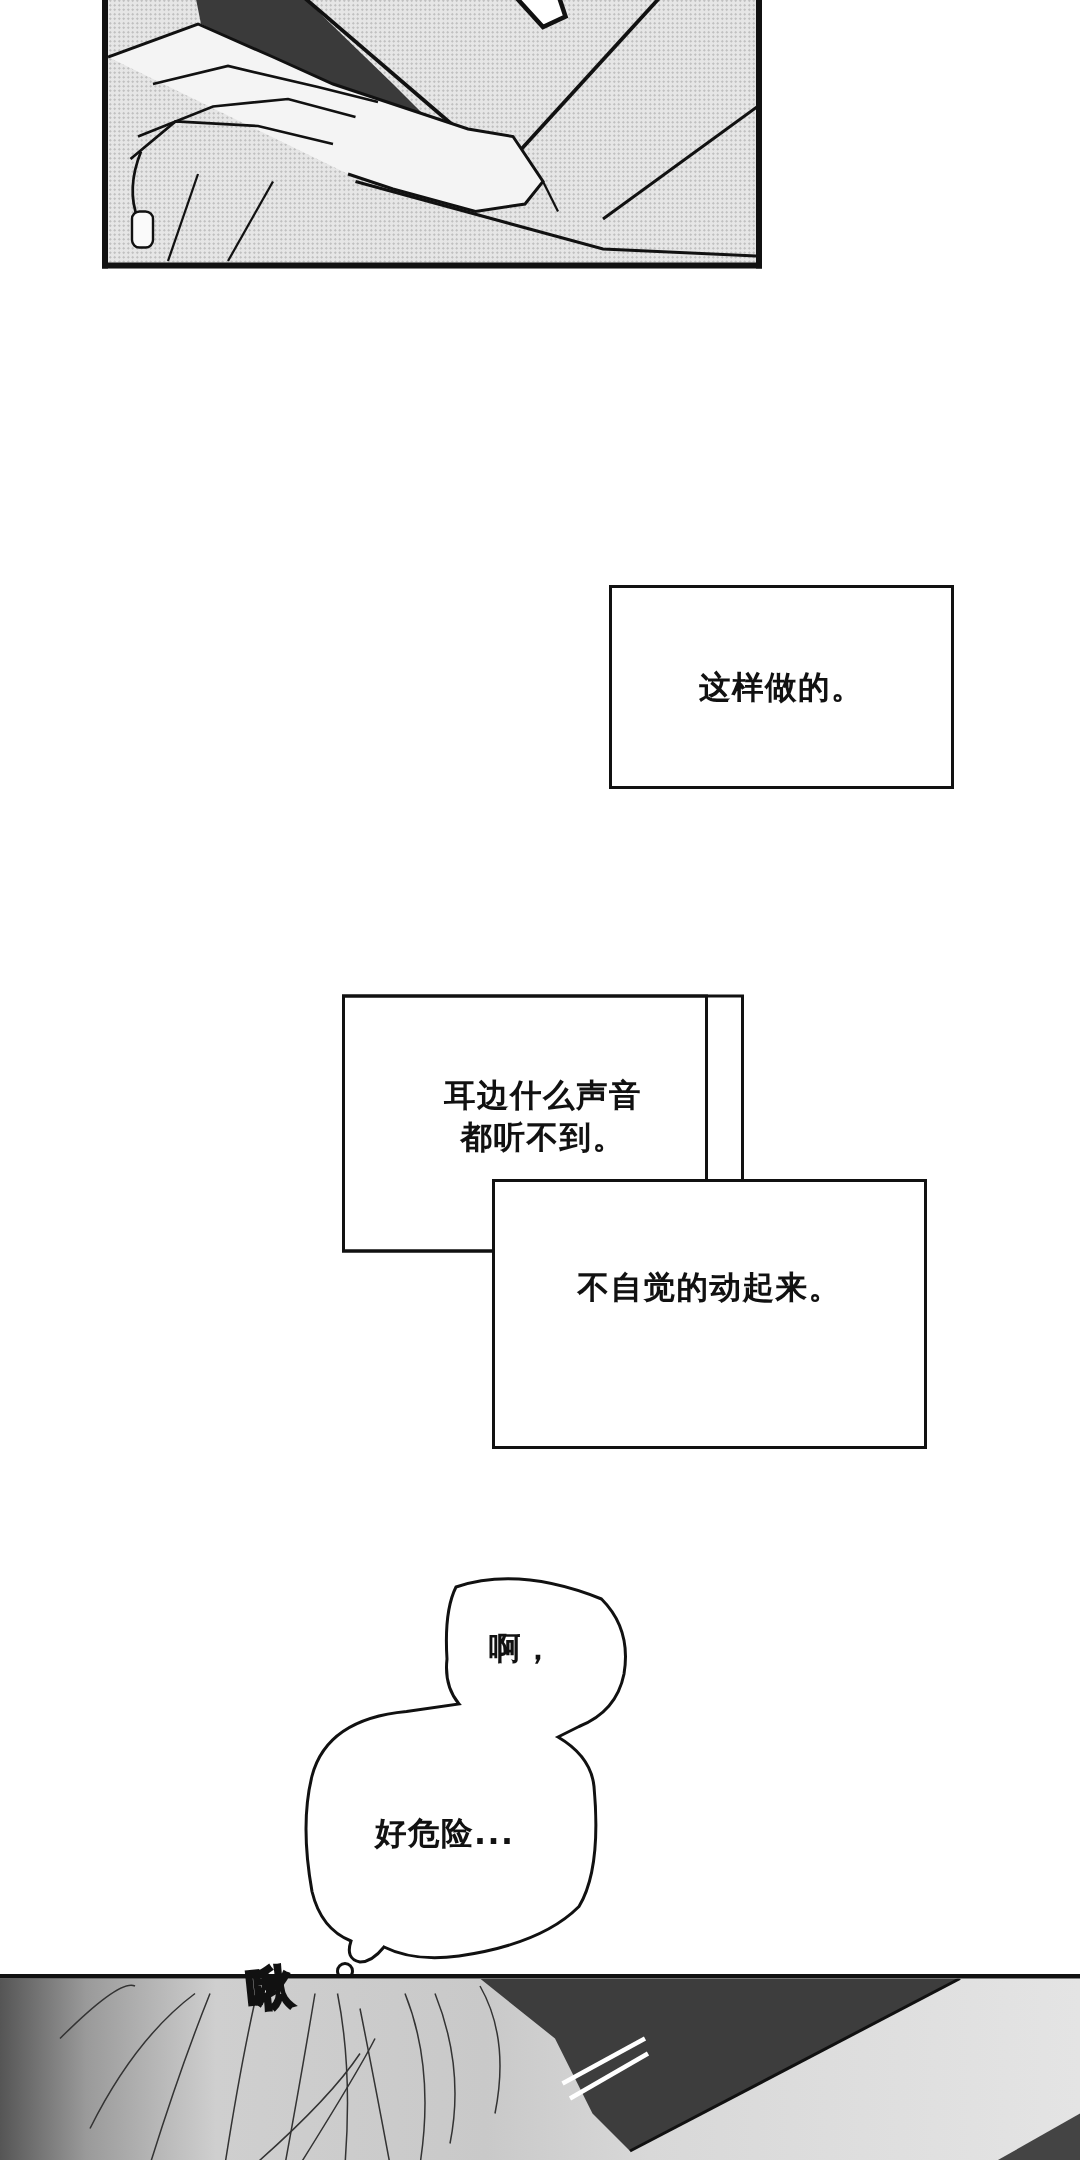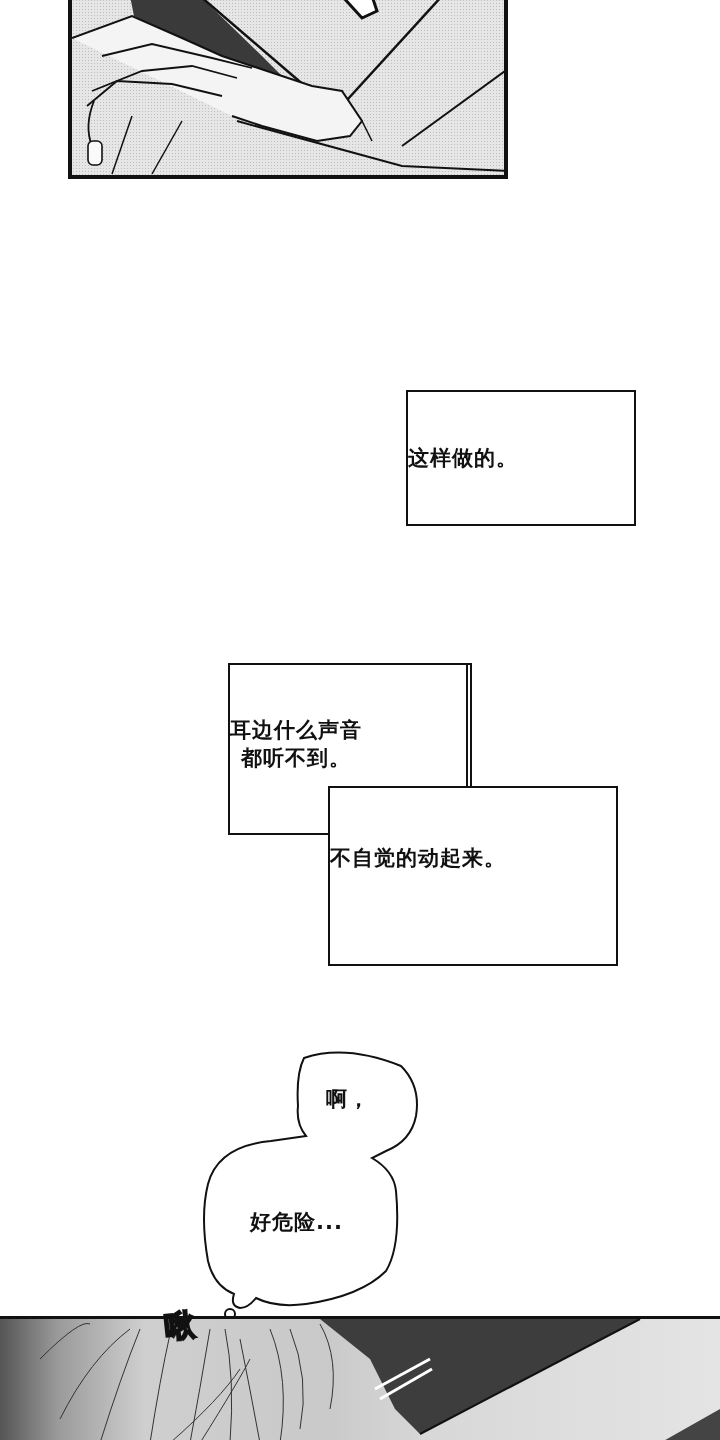--- a/index.html
+++ b/index.html
@@ -13,25 +13,25 @@
       background:
         radial-gradient(#bdbdbd 0.6px, transparent 0.8px) 0 0/3px 3px,
         #e6e6e6;
       overflow: hidden;
     }
     .panel-top svg { position: absolute; left: 0; top: 0; }
 
     
     .caption {
       position: absolute; background: #fff; border: 2px solid #111; box-sizing: border-box;
-      display: flex; align-items: flex-start; justify-content: center; flex-direction: column;
+      display: flex; align-items: center; justify-content: center; flex-direction: column;
       font-weight: bold; font-size: 21px; line-height: 28px; letter-spacing: 1px;
     }
     .cap-1 { left: 406px; top: 390px; width: 230px; height: 136px; }
-    .cap-2 { left: 228px; top: 663px; width: 240px; height: 172px; padding-bottom: 0; }
+    .cap-2 { left: 228px; top: 663px; width: 268px; height: 172px; padding-bottom: 0; }
     .cap-3 { left: 328px; top: 786px; width: 290px; height: 180px; }
     .cap-2 .txt { margin-top: -6px; }
     .cap-3 .txt { margin-top: -40px; }
     .txt-line { display: block; text-align: center; }
 
     
     .bubble-svg { position: absolute; left: 196px; top: 1046px; }
     .bubble-text {
       position: absolute; font-weight: bold; font-size: 21px; letter-spacing: 1px;
     }

